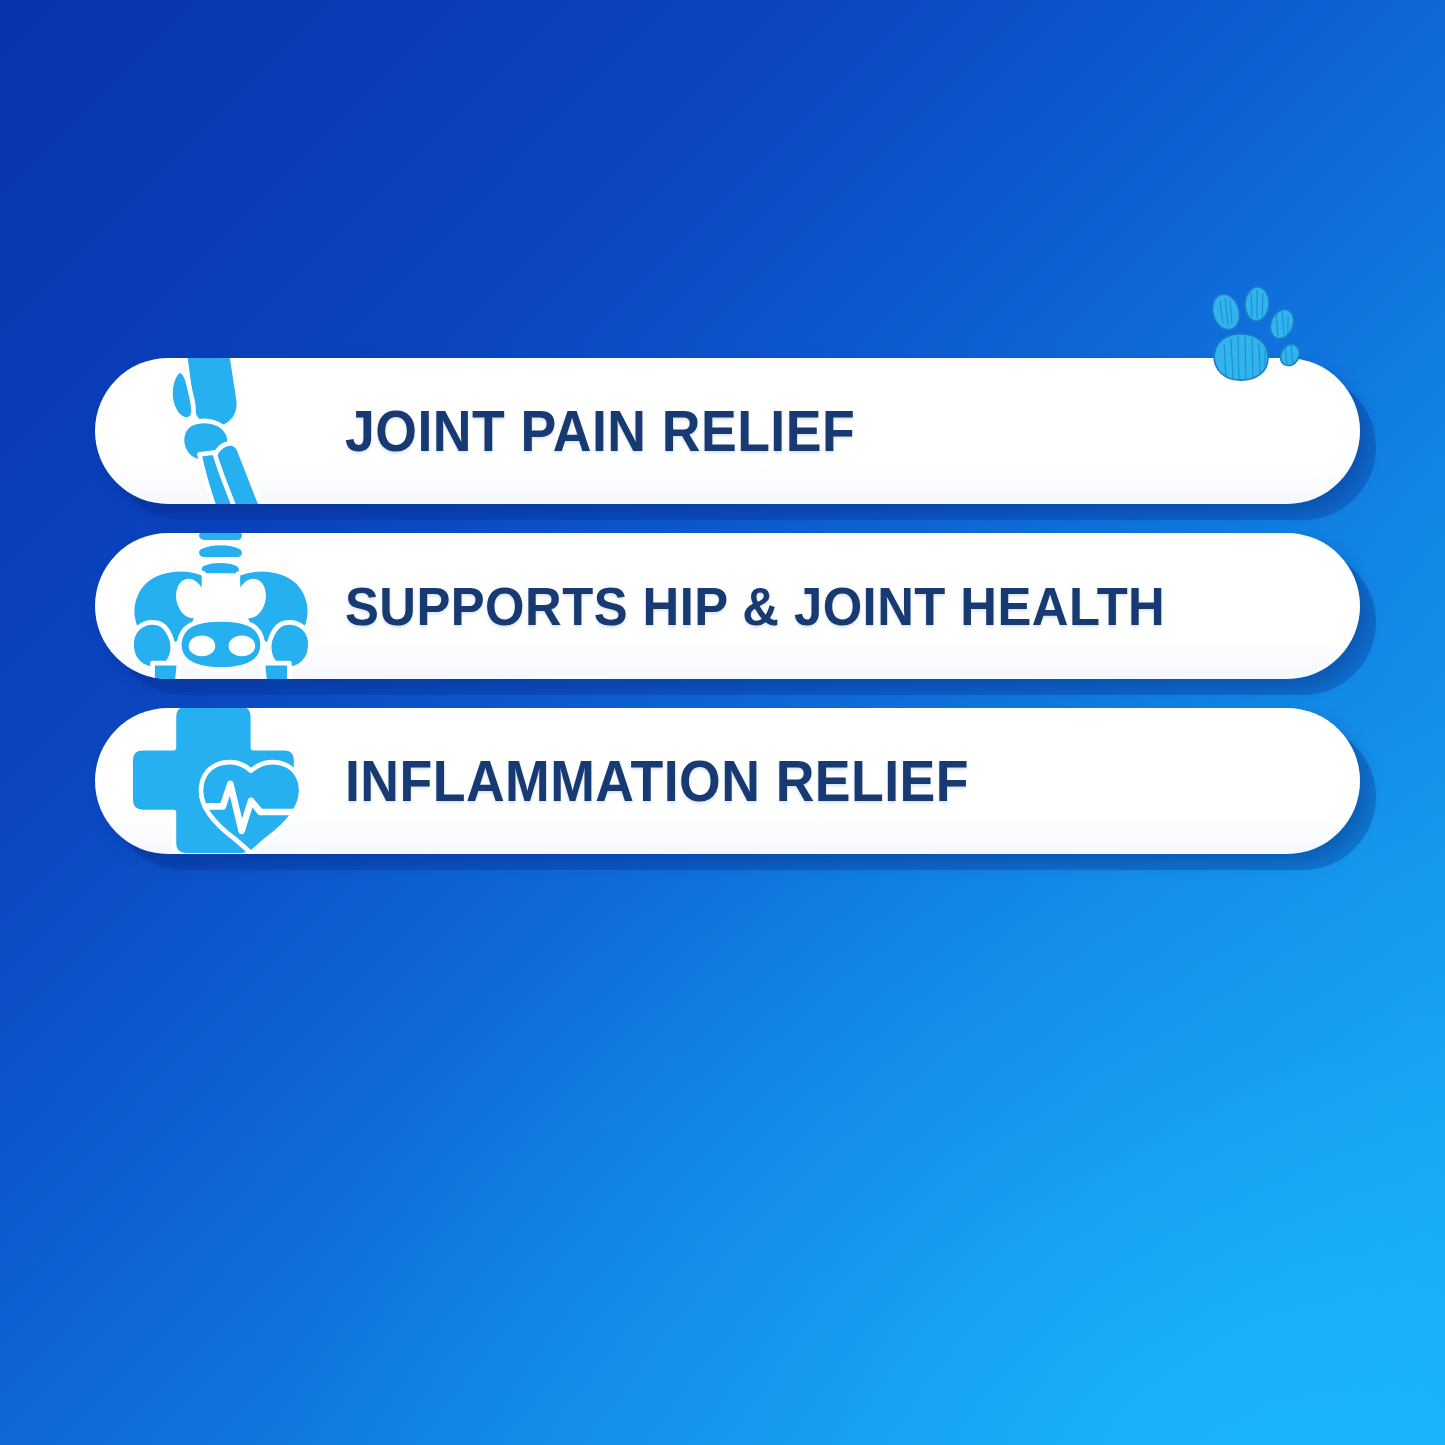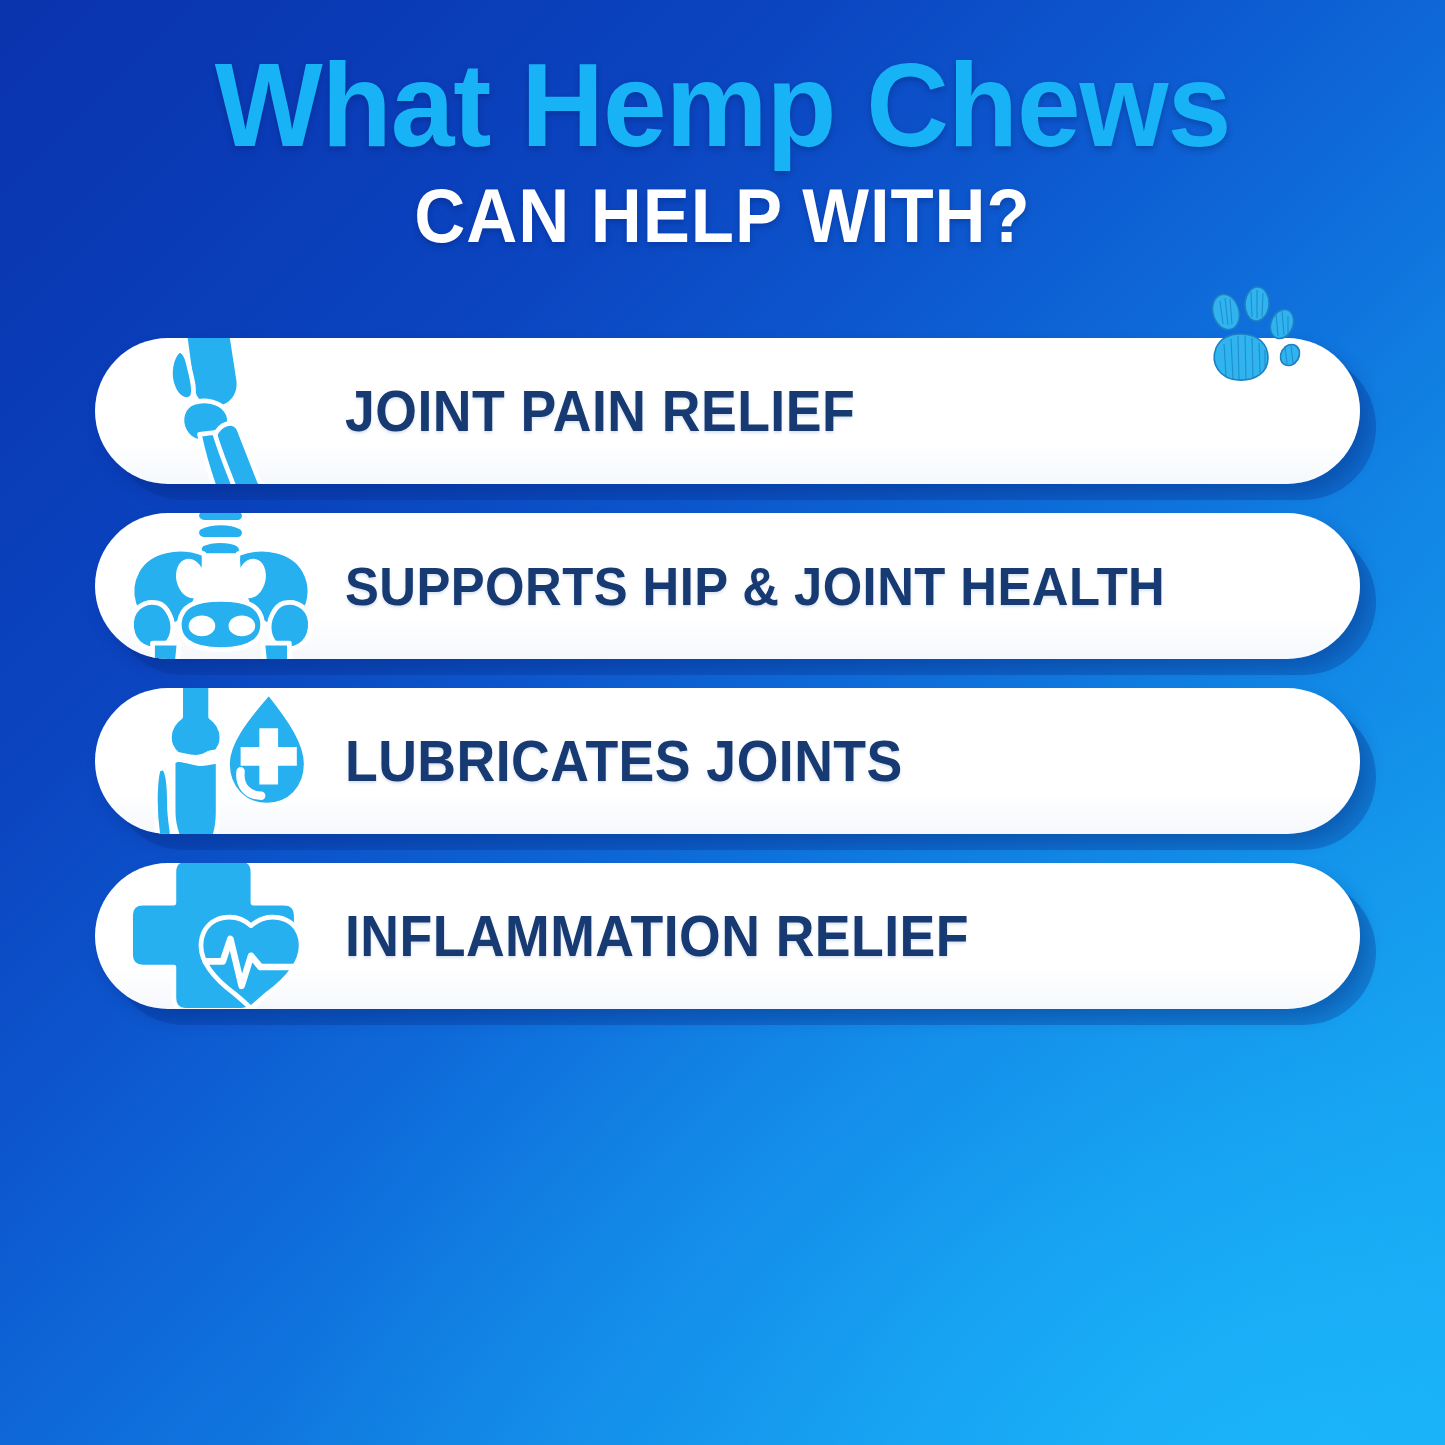--- a/index.html
+++ b/index.html
@@ -85,20 +85,21 @@
     position: absolute;
     left: 0;
     top: 338px;
     width: 1445px;
     z-index: 3;
   }
   .row {
     position: relative;
     height: 146px;
     margin-bottom: 29px;
+    margin-top: 20px;
   }
   .capsule {
     position: absolute;
     left: 95px;
     top: 0;
     width: 1265px;
     height: 146px;
     border-radius: 73px;
     background: linear-gradient(180deg, #ffffff 0%, #ffffff 72%, #f5f8fc 100%);
     box-shadow:
@@ -138,24 +139,20 @@
   }
   .row-label.small {
     font-size: 54px;
   }
 </style>
 </head>
 <body>
 
 <div id="poster">
 
-  <div class="header">
-    <h1 class="title-line1">What Hemp Chews</h1>
-    <h2 class="title-line2">CAN HELP WITH?</h2>
-  </div>
 
   <div class="paw-mark">
     <svg viewBox="0 0 110 98" width="110" height="98" aria-hidden="true">
       <g fill="#2fb4ef" stroke="#1f7fc0" stroke-width="1.6">
         <ellipse cx="30" cy="26" rx="13" ry="18" transform="rotate(-16 30 26)"></ellipse>
         <ellipse cx="61" cy="18" rx="12" ry="17" transform="rotate(4 61 18)"></ellipse>
         <ellipse cx="86" cy="38" rx="11" ry="15" transform="rotate(22 86 38)"></ellipse>
         <ellipse cx="94" cy="69" rx="9" ry="11" transform="rotate(30 94 69)"></ellipse>
         <path d="M20 62 C14 78 24 93 42 94 C60 95 72 86 72 72 C72 58 62 48 45 48 C32 48 24 53 20 62 Z"></path>
       </g>
@@ -241,52 +238,20 @@
                 <ellipse cx="86" cy="142" rx="14" ry="11"></ellipse>
                 <ellipse cx="128" cy="142" rx="14" ry="11"></ellipse>
               </g>
             </svg>
           </div>
           <div class="row-label small">SUPPORTS HIP &amp; JOINT HEALTH</div>
         </div>
       </div>
     </div>
 
-    <div class="row">
-      <div class="capsule">
-        <div class="row-inner">
-          <div class="icon-slot">
-            <svg viewBox="0 0 200 190" width="188" height="178">
-              <g fill="#26b0f0" stroke="#ffffff" stroke-width="5" stroke-linejoin="round">
-
-                <path d="M58 -4 L90 -4 L90 48 C96 52 102 60 102 70
-                         C102 84 90 94 74 94 C58 94 46 84 46 70
-                         C46 60 52 52 58 48 Z"></path>
-
-                <path d="M50 96 C56 90 92 90 98 96 L98 150
-                         C98 170 92 186 84 192 L62 192 C56 180 50 166 50 150 Z"></path>
-
-                <path d="M34 104 C30 120 30 150 34 176 C36 188 44 192 48 186
-                         C52 180 46 160 46 142 C46 122 44 106 40 102 Z"></path>
-              </g>
-
-              <path d="M44 88 C56 80 70 94 84 86 C94 80 102 84 106 90
-                       L106 100 C98 94 88 102 76 100 C62 98 52 92 44 98 Z" fill="#ffffff"></path>
-
-              <path d="M152 22 C176 52 192 76 192 98 C192 124 174 142 150 142
-                       C126 142 108 124 108 98 C108 76 126 52 152 22 Z" fill="#26b0f0" stroke="#ffffff" stroke-width="5"></path>
-              <path d="M142 60 L162 60 L162 80 L182 80 L182 100 L162 100
-                       L162 120 L142 120 L142 100 L122 100 L122 80 L142 80 Z" fill="#ffffff"></path>
-              <path d="M122 106 C120 122 130 132 144 132" fill="none" stroke="#ffffff" stroke-width="9" stroke-linecap="round"></path>
-            </svg>
-          </div>
-          <div class="row-label">LUBRICATES JOINTS</div>
-        </div>
-      </div>
-    </div>
 
     <div class="row">
       <div class="capsule">
         <div class="row-inner">
           <div class="icon-slot">
             <svg viewBox="0 0 190 170" width="180" height="160">
 
               <path d="M58 4 L118 4 C126 4 130 9 130 17 L130 50 L163 50
                        C171 50 176 55 176 63 L176 105 C176 113 171 118 163 118
                        L130 118 L130 151 C130 159 126 164 118 164 L58 164

